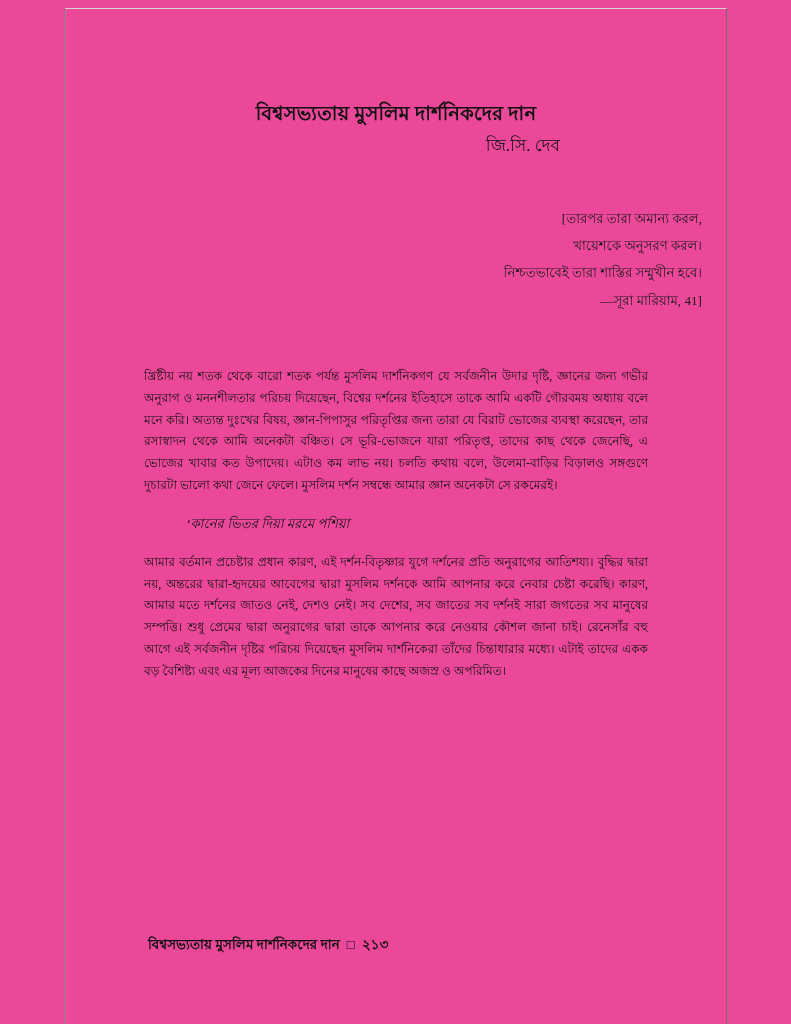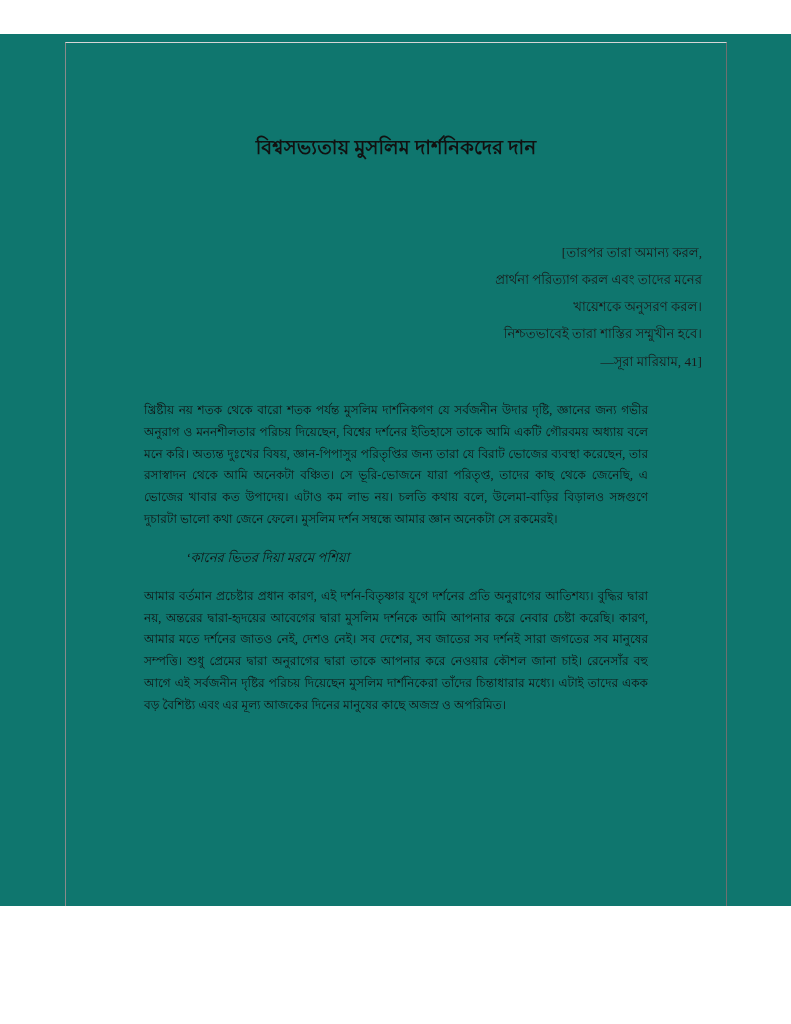--- a/index.html
+++ b/index.html
@@ -4,26 +4,25 @@
 <style>
   html, body {
     margin: 0;
     padding: 0;
     background: #ffffff;
   }
 
   #page {
     position: relative;
     width: 791px;
-    height: 872px;
-    background: #0f766e;
+    height: 1024px;
+    background: #ec4899;
     overflow: hidden;
     font-family: "Liberation Serif", "DejaVu Serif", serif;
     color: #111111;
-    margin-top: 34px;
   }
 
   
   #page-frame {
     position: absolute;
     left: 65px;
     top: 8px;
     width: 662px;
     height: 1016px;
     border-left: 1.2px solid #8a8a8a;
@@ -137,24 +136,24 @@
 <body>
 
 <div id="page">
 
   <div id="page-frame"></div>
 
   <div id="content">
 
     <h1 class="doc-title">বিশ্বসভ্যতায় মুসলিম দার্শনিকদের দান</h1>
 
+    <div class="doc-author">জি.সি. দেব</div>
 
     <blockquote class="epigraph">
       <span class="ep-line">[তারপর তারা অমান্য করল,</span>
-      <span class="ep-line">প্রার্থনা পরিত্যাগ করল এবং তাদের মনের</span>
       <span class="ep-line">খায়েশকে অনুসরণ করল।</span>
       <span class="ep-line">নিশ্চতভাবেই তারা শাস্তির সম্মুখীন হবে।</span>
       <span class="ep-source">—সূরা মারিয়াম, 41]</span>
     </blockquote>
 
     <div class="body-block">
 
       <p class="para">খ্রিষ্টীয় নয় শতক থেকে বারো শতক পর্যন্ত মুসলিম দার্শনিকগণ যে সর্বজনীন উদার দৃষ্টি, জ্ঞানের জন্য গভীর অনুরাগ ও মননশীলতার পরিচয় দিয়েছেন, বিশ্বের দর্শনের ইতিহাসে তাকে আমি একটি গৌরবময় অধ্যায় বলে মনে করি। অত্যন্ত দুঃখের বিষয়, জ্ঞান-পিপাসুর পরিতৃপ্তির জন্য তারা যে বিরাট ভোজের ব্যবস্থা করেছেন, তার রসাস্বাদন থেকে আমি অনেকটা বঞ্চিত। সে ভূরি-ভোজনে যারা পরিতৃপ্ত, তাদের কাছ থেকে জেনেছি, এ ভোজের খাবার কত উপাদেয়। এটাও কম লাভ নয়। চলতি কথায় বলে, উলেমা-বাড়ির বিড়ালও সঙ্গগুণে দুচারটা ভালো কথা জেনে ফেলে। মুসলিম দর্শন সম্বন্ধে আমার জ্ঞান অনেকটা সে রকমেরই।</p>
 
 

